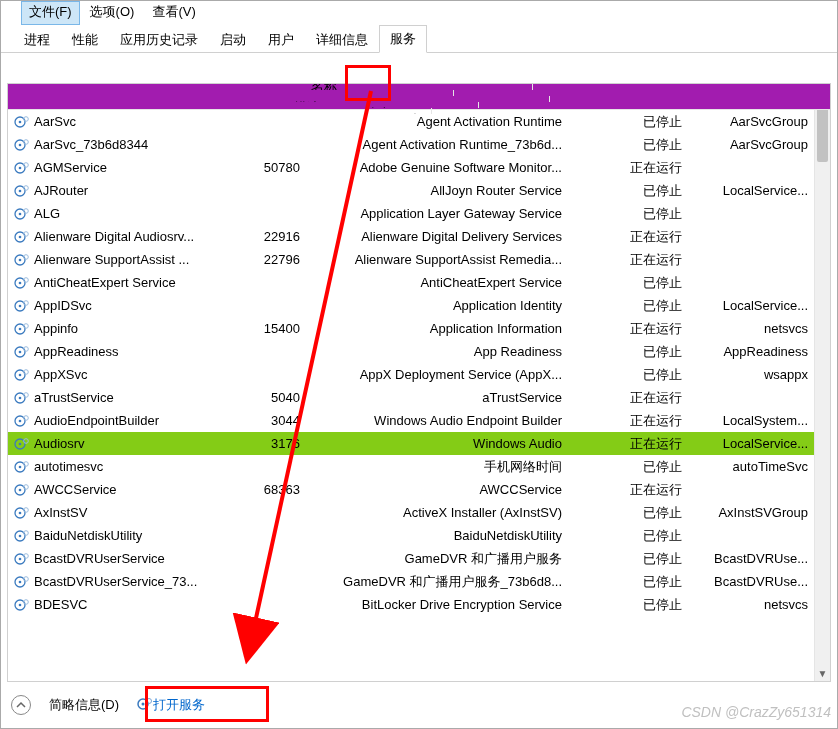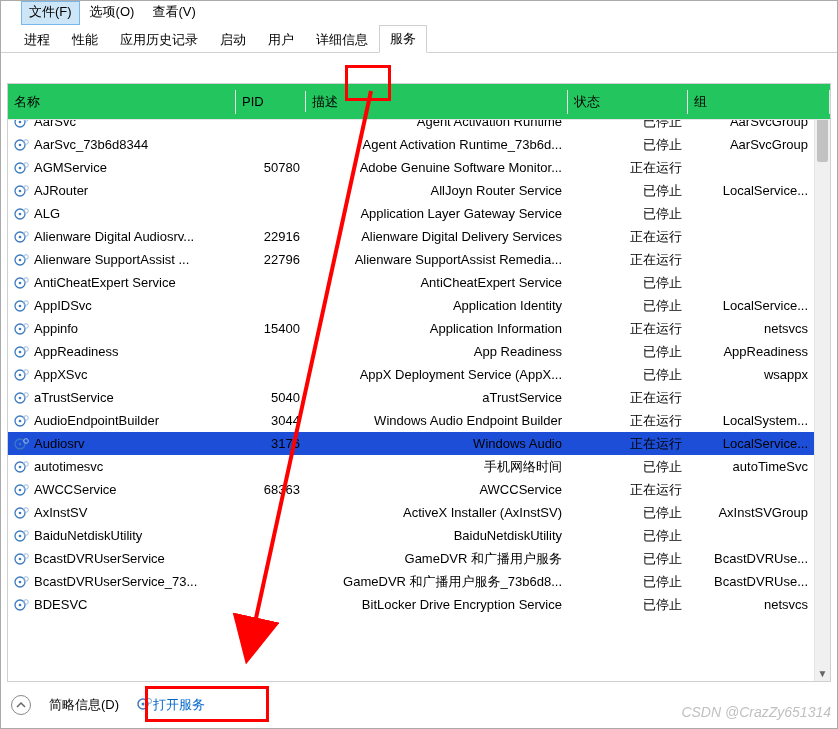--- a/index.html
+++ b/index.html
@@ -16,32 +16,32 @@
   .menubar { display:flex; height:24px; padding:0 20px; gap:2px; }
   .mitem { padding:2px 8px; cursor:default; }
   .mitem.active { background:#cde6f7; border:1px solid #7ab7e8; padding:1px 7px; }
 
   .tabs { display:flex; align-items:flex-end; height:28px; border-bottom:1px solid #d0d0d0; padding-left:12px; }
   .tab { padding:4px 10px 4px 10px; font-size:13px; border:1px solid transparent; border-bottom:none; cursor:default; position:relative; top:1px; }
   .tab.active { background:#fff; border:1px solid #d0d0d0; border-bottom:1px solid #fff; z-index:2; }
 
   .content { position:absolute; top:82px; bottom:46px; left:6px; right:6px; border:1px solid #d0d0d0; }
   .header-row, .row { display:flex; align-items:center; }
-  .header-row { height:36px; border-bottom:1px solid #e5e5e5; font-weight:400; position:sticky; top:0; background:#22c55e; z-index:3; }
+  .header-row { height:26px; border-bottom:1px solid #e5e5e5; font-weight:400; position:sticky; top:0; background:#a21caf; z-index:3;flex-direction:column; }
   .col { padding:3px 6px; overflow:hidden; white-space:nowrap; text-overflow:ellipsis; }
   .c-name { width:228px; display:flex; align-items:center; gap:4px; }
   .c-pid  { width:70px; }
   .c-desc { width:262px; }
   .c-stat { width:120px; }
   .c-grp  { flex:1; }
   .header-row .col { border-right:1px solid #e5e5e5; }
 
   .body { position:absolute; top:26px; bottom:0; left:0; right:16px; overflow:hidden; }
   .row { height:23px;text-align:right; }
-  .row.selected { background:#1d4ed8; }
+  .row.selected { background:#84cc16; }
   .row .c-name .svc-icon { width:16px; height:16px; flex:0 0 16px; }
 
   .vscroll { position:absolute; top:0; bottom:0; right:0; width:16px; background:#f0f0f0; border-left:1px solid #e5e5e5; }
   .vscroll .thumb { position:absolute; left:2px; right:2px; top:2px; height:60px; background:#c2c2c2; border-radius:2px; }
   .vscroll .arrw { position:absolute; left:0; right:0; height:16px; display:flex; align-items:center; justify-content:center; color:#666; font-size:10px; background:#f0f0f0; }
   .vscroll .arrw.up{ top:0; } .vscroll .arrw.dn{ bottom:0; }
   .vscroll .thumb { top:18px; }
 
   .footer { position:absolute; bottom:0; left:0; right:0; height:46px; display:flex; align-items:center; padding:0 10px; gap:18px; }
   .footer .circ { width:20px; height:20px; border:1px solid #888; border-radius:50%; display:flex; align-items:center; justify-content:center; }

